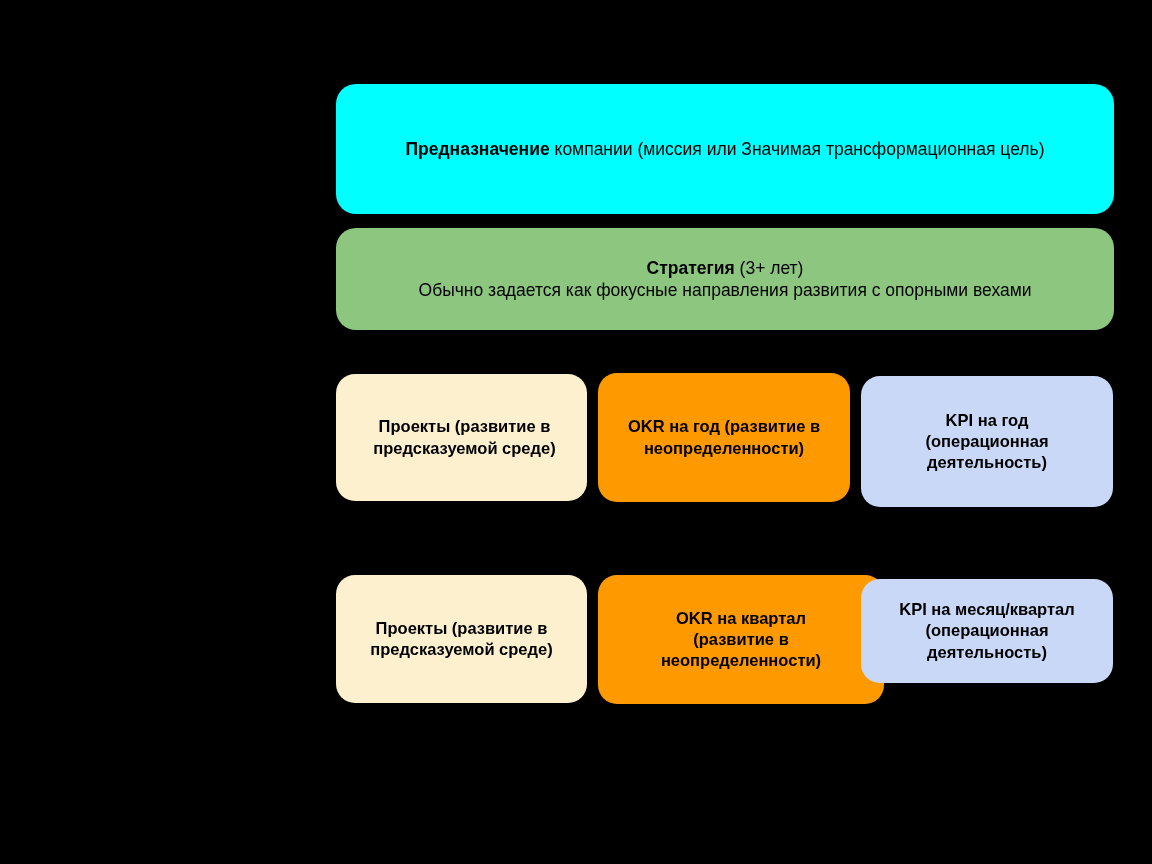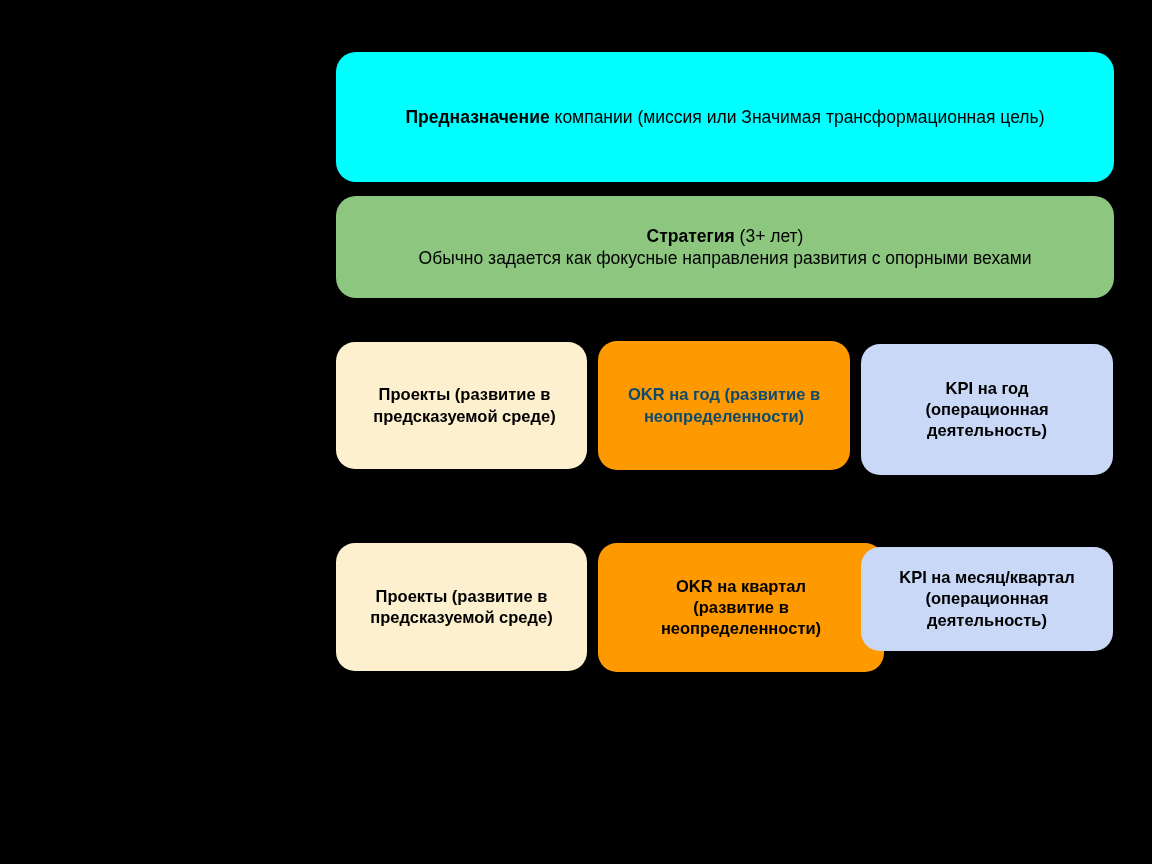--- a/index.html
+++ b/index.html
@@ -21,20 +21,21 @@
     position: absolute;
     box-sizing: border-box;
     display: flex;
     align-items: center;
     justify-content: center;
     text-align: center;
     color: #000000;
     line-height: 1.28;
     padding: 6px 14px;
     border-radius: 19px;
+    margin-top: 32px;
   }
   
   .node--purpose {
     left: 336px;
     top: 52px;
     width: 778px;
     height: 130px;
     border-radius: 20px;
     font-size: 17.5px;
   }
@@ -132,21 +133,21 @@
     </span>
   </div>
 
   <div class="node node--projects-year" style="background-color: rgb(252, 240, 206); color: rgb(0, 0, 0);">
     <span class="txt">
       <span class="txt">Проекты (развитие в</span>
       <span class="txt">предсказуемой среде)</span>
     </span>
   </div>
 
-  <div class="node node--okr-year" style="background-color: rgb(255, 153, 0); color: #0c4a6e;">
+  <div class="node node--okr-year" style="background-color: rgb(255, 153, 0); color: #000000;">
     <span class="txt">
       <span class="txt">OKR на год (развитие в</span>
       <span class="txt">неопределенности)</span>
     </span>
   </div>
 
   <div class="node node--kpi-year" style="background-color: rgb(201, 216, 247); color: rgb(0, 0, 0); justify-content: center;">
     <span class="txt">
       <span class="txt">KPI на год</span>
       <span class="txt">(операционная</span>

